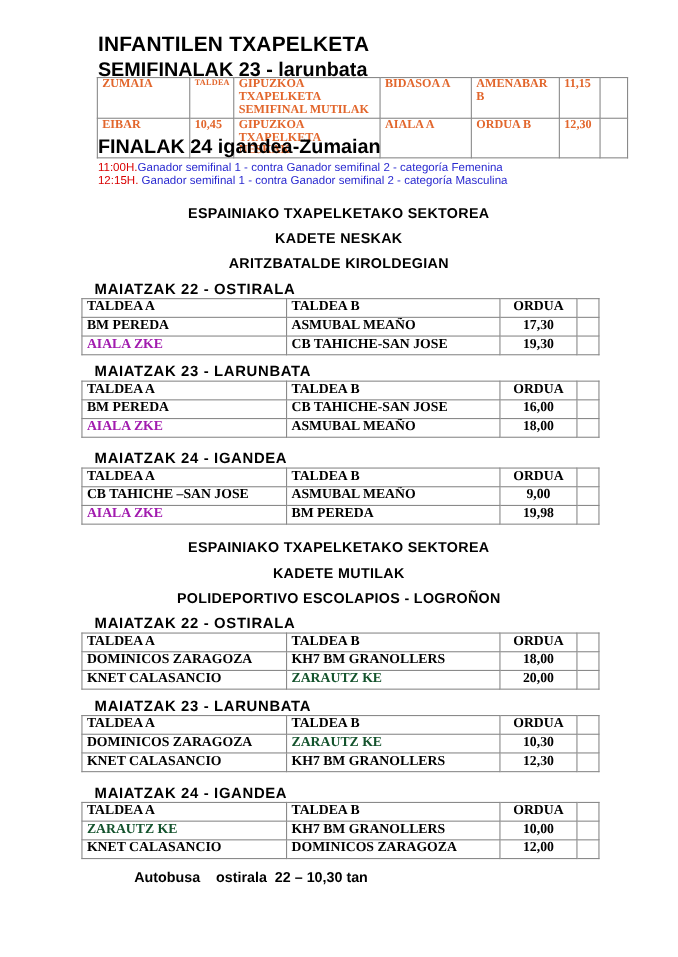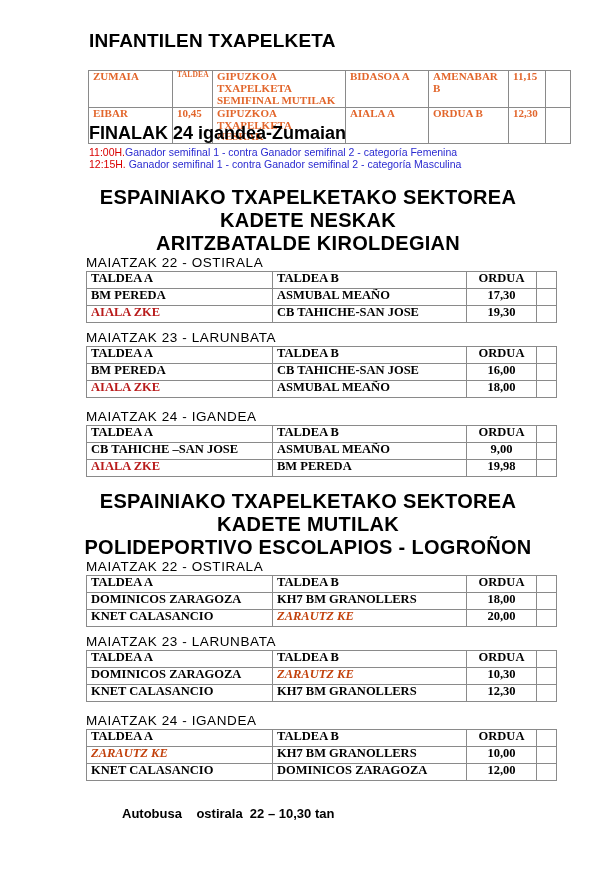--- a/index.html
+++ b/index.html
@@ -35,29 +35,29 @@
   .h-sub {
     font-family: "Liberation Sans", sans-serif;
     font-weight: bold;
     font-size: 18px;
     color: #000;
     white-space: nowrap;
   }
   .h-section {
     font-family: "Liberation Sans", sans-serif;
     font-weight: bold;
-    font-size: 20px;
+    font-size: 13px;
     letter-spacing: 0.3px;
     color: #000;
     text-align: center;
     white-space: nowrap;
   }
   .h-day {
     font-family: "Liberation Sans", sans-serif;
-    font-weight: normal;
+    font-weight: bold;
     font-size: 13.5px;
     letter-spacing: 0.6px;
     color: #000;
     white-space: nowrap;
   }
   .footer-note {
     font-family: "Liberation Sans", sans-serif;
     font-weight: bold;
     font-size: 13px;
     color: #000;
@@ -97,45 +97,46 @@
     height: 13px;
     padding-top: 1px;
     padding-bottom: 1px;
   }
   .semis-table td.tiny {
     font-size: 7.5px;
     letter-spacing: 0.2px;
   }
 
   
-  .match-table { position: absolute; left: 86px; width: 470px; border-radius: 19px; }
+  .match-table { position: absolute; left: 74px; width: 470px; border-radius: 19px; }
   .match-table td {
     font-family: "Liberation Serif", serif;
     font-weight: bold;
     font-size: 12.5px;
     height: 16px;
     padding-top: 0px;
     padding-bottom: 0px;
     white-space: nowrap;
   }
   .match-table td.c-ordua { text-align: center; }
   .match-table td.c-hdr-ordua { text-align: center; margin-left: 12px; }
   .match-table td.c-empty { }
-  .red  { color: #b91c1c; }
-  .orng { color: #c2410c; font-style: italic; }
+  .red  { color: #a21caf; }
+  .orng { color: #14532d; }
 
   .abs { position: absolute; }
 </style>
 </head>
 <body>
 
 <div class="page">
 
   <div class="abs h-title" style="left:89px; top:30px;">INFANTILEN TXAPELKETA</div>
 
+  <div class="abs h-sub" style="left:89px; top:53px;">SEMIFINALAK  23 - larunbata</div>
 
   <table class="grid semis-table">
     <colgroup>
       <col style="width:84px">
         <col style="width:40px">
         <col style="width:133px">
       <col style="width:83px">
         <col style="width:80px">
         <col style="width:37px">
         <col style="width:25px">
@@ -358,15 +359,15 @@
       </tr>
       <tr>
         <td>KNET CALASANCIO</td>
         <td>DOMINICOS ZARAGOZA</td>
         <td class="c-ordua">12,00</td>
         <td class="c-empty"></td>
       </tr>
     </tbody>
   </table>
 
-  <div class="abs footer-note" style="left:122px; top:790px;margin-top:16px;">Autobusa    ostirala  22 – 10,30 tan</div>
+  <div class="abs footer-note" style="left:122px; top:790px;">Autobusa    ostirala  22 – 10,30 tan</div>
 
 </div>
 
 </body></html>

